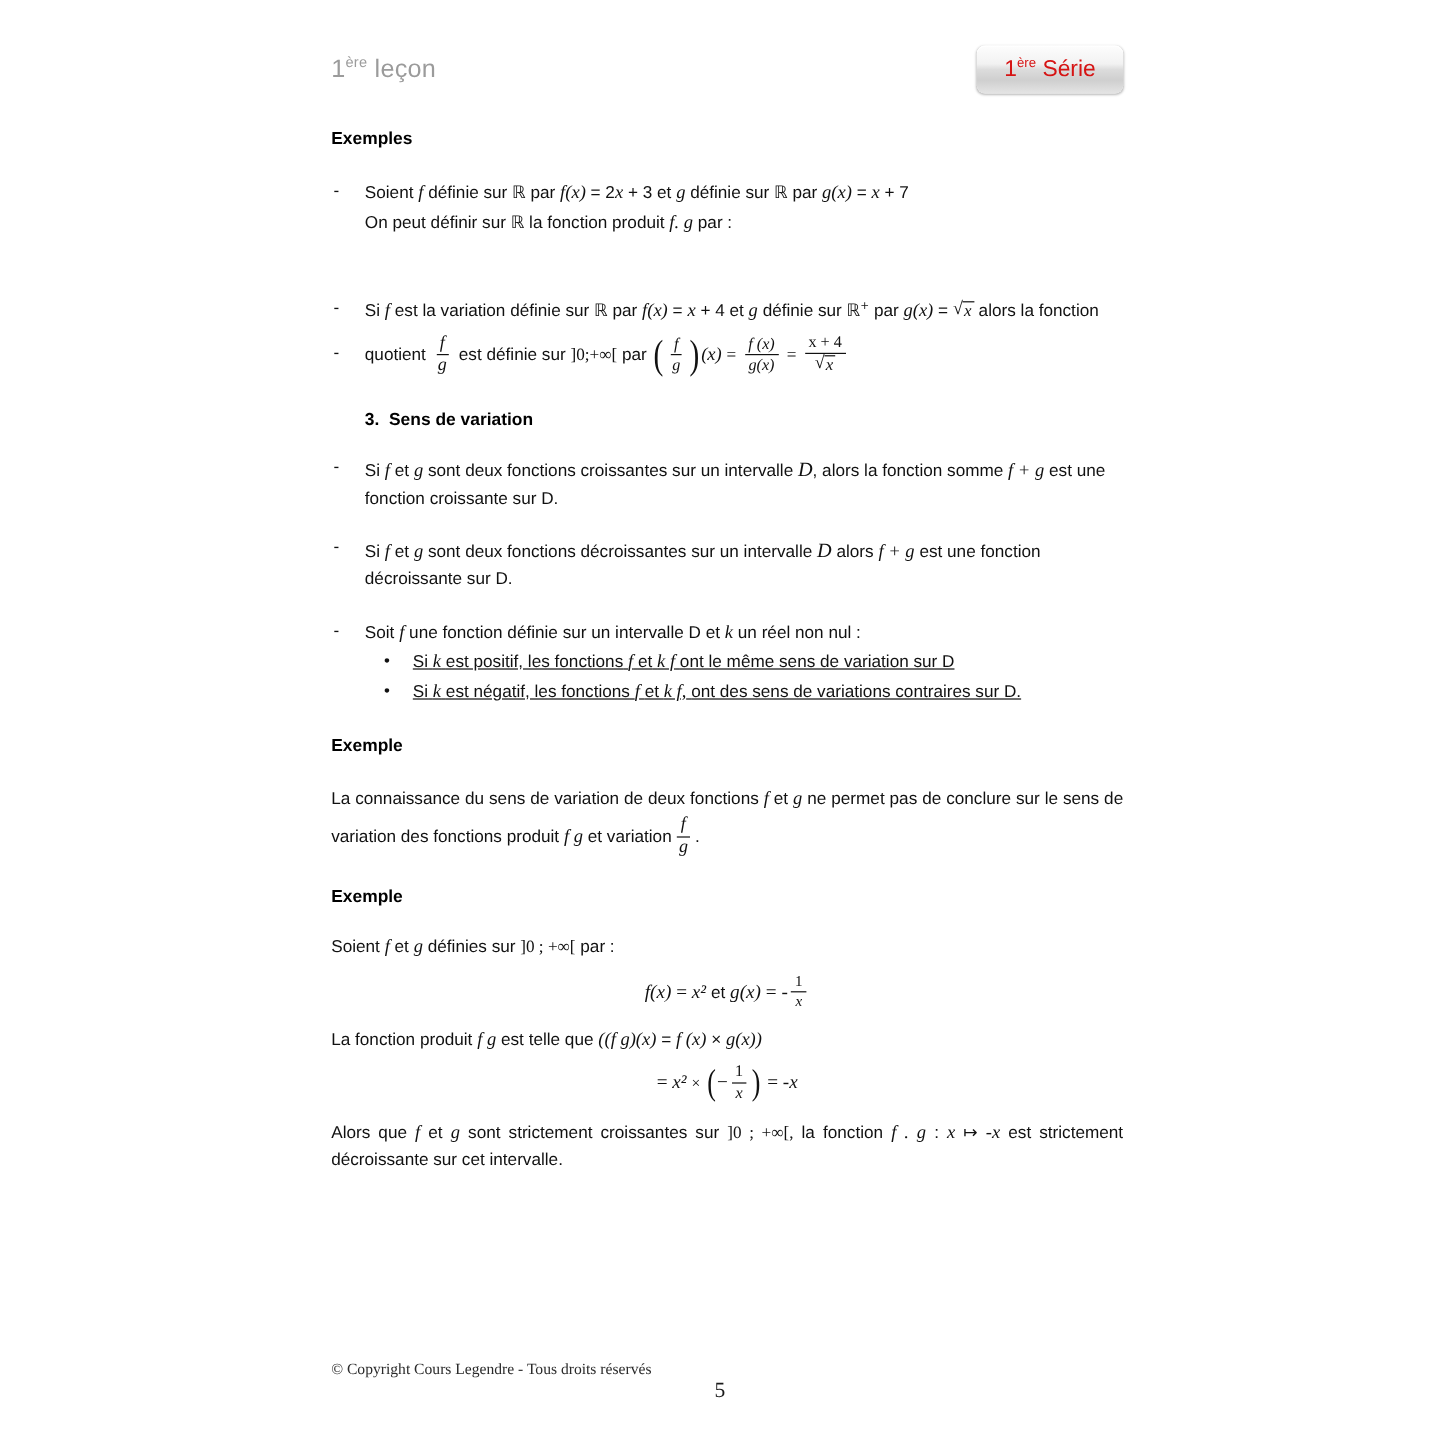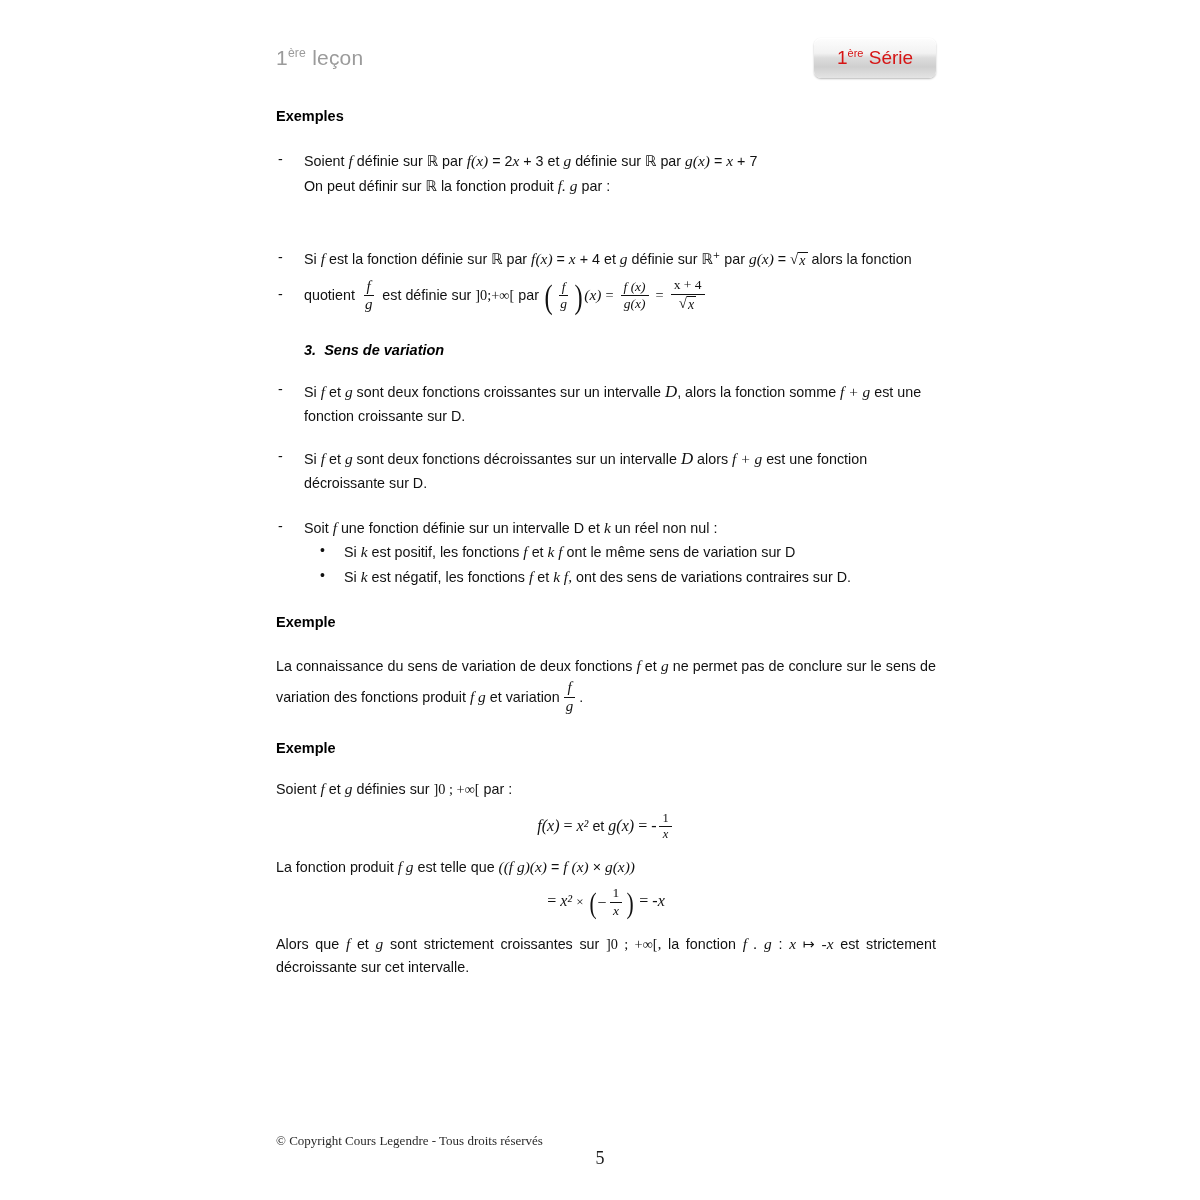--- a/index.html
+++ b/index.html
@@ -84,21 +84,20 @@
     font-weight: bold;
     color: #000;
     margin: 0;
   }
   .sub-head {
     font-size: 14.5px;
     font-weight: bold;
     color: #000;
     margin: 0;
     padding-left: 28px;
-    font-style: italic;
   }
   .para {
     font-size: 14.3px;
     line-height: 1.62;
     color: #111;
     margin: 0;
   }
   .para.justify { text-align: justify; }
 
   
@@ -116,20 +115,21 @@
     top: 0;
     color: #111;
   }
   
   .dot-item {
     position: relative;
     padding-left: 68px;
     font-size: 14.3px;
     line-height: 1.6;
     color: #111;
+    text-decoration: underline;
   }
   .dot-item::before {
     content: "•";
     position: absolute;
     left: 44px;
     top: -1px;
     font-size: 14px;
     color: #111;
   }
 
@@ -292,21 +292,21 @@
     </div>
 
     <div class="sp-24"></div>
 
 
     <div class="sp-24"></div>
 
     <div class="dash-item">
       <span>Si</span>
       <span class="mi">f</span>
-      <span>est la fonction définie sur</span>
+      <span>est la variation définie sur</span>
       <span class="bb">ℝ</span>
       <span>par</span>
       <span class="mi">f</span><span class="mi">(x)</span>
       <span>=</span>
       <span class="mi">x</span>
       <span>+ 4 et</span>
       <span class="mi">g</span>
       <span>définie sur</span>
       <span class="bb"><span>ℝ</span><sup>+</sup></span>
       <span>par</span>

